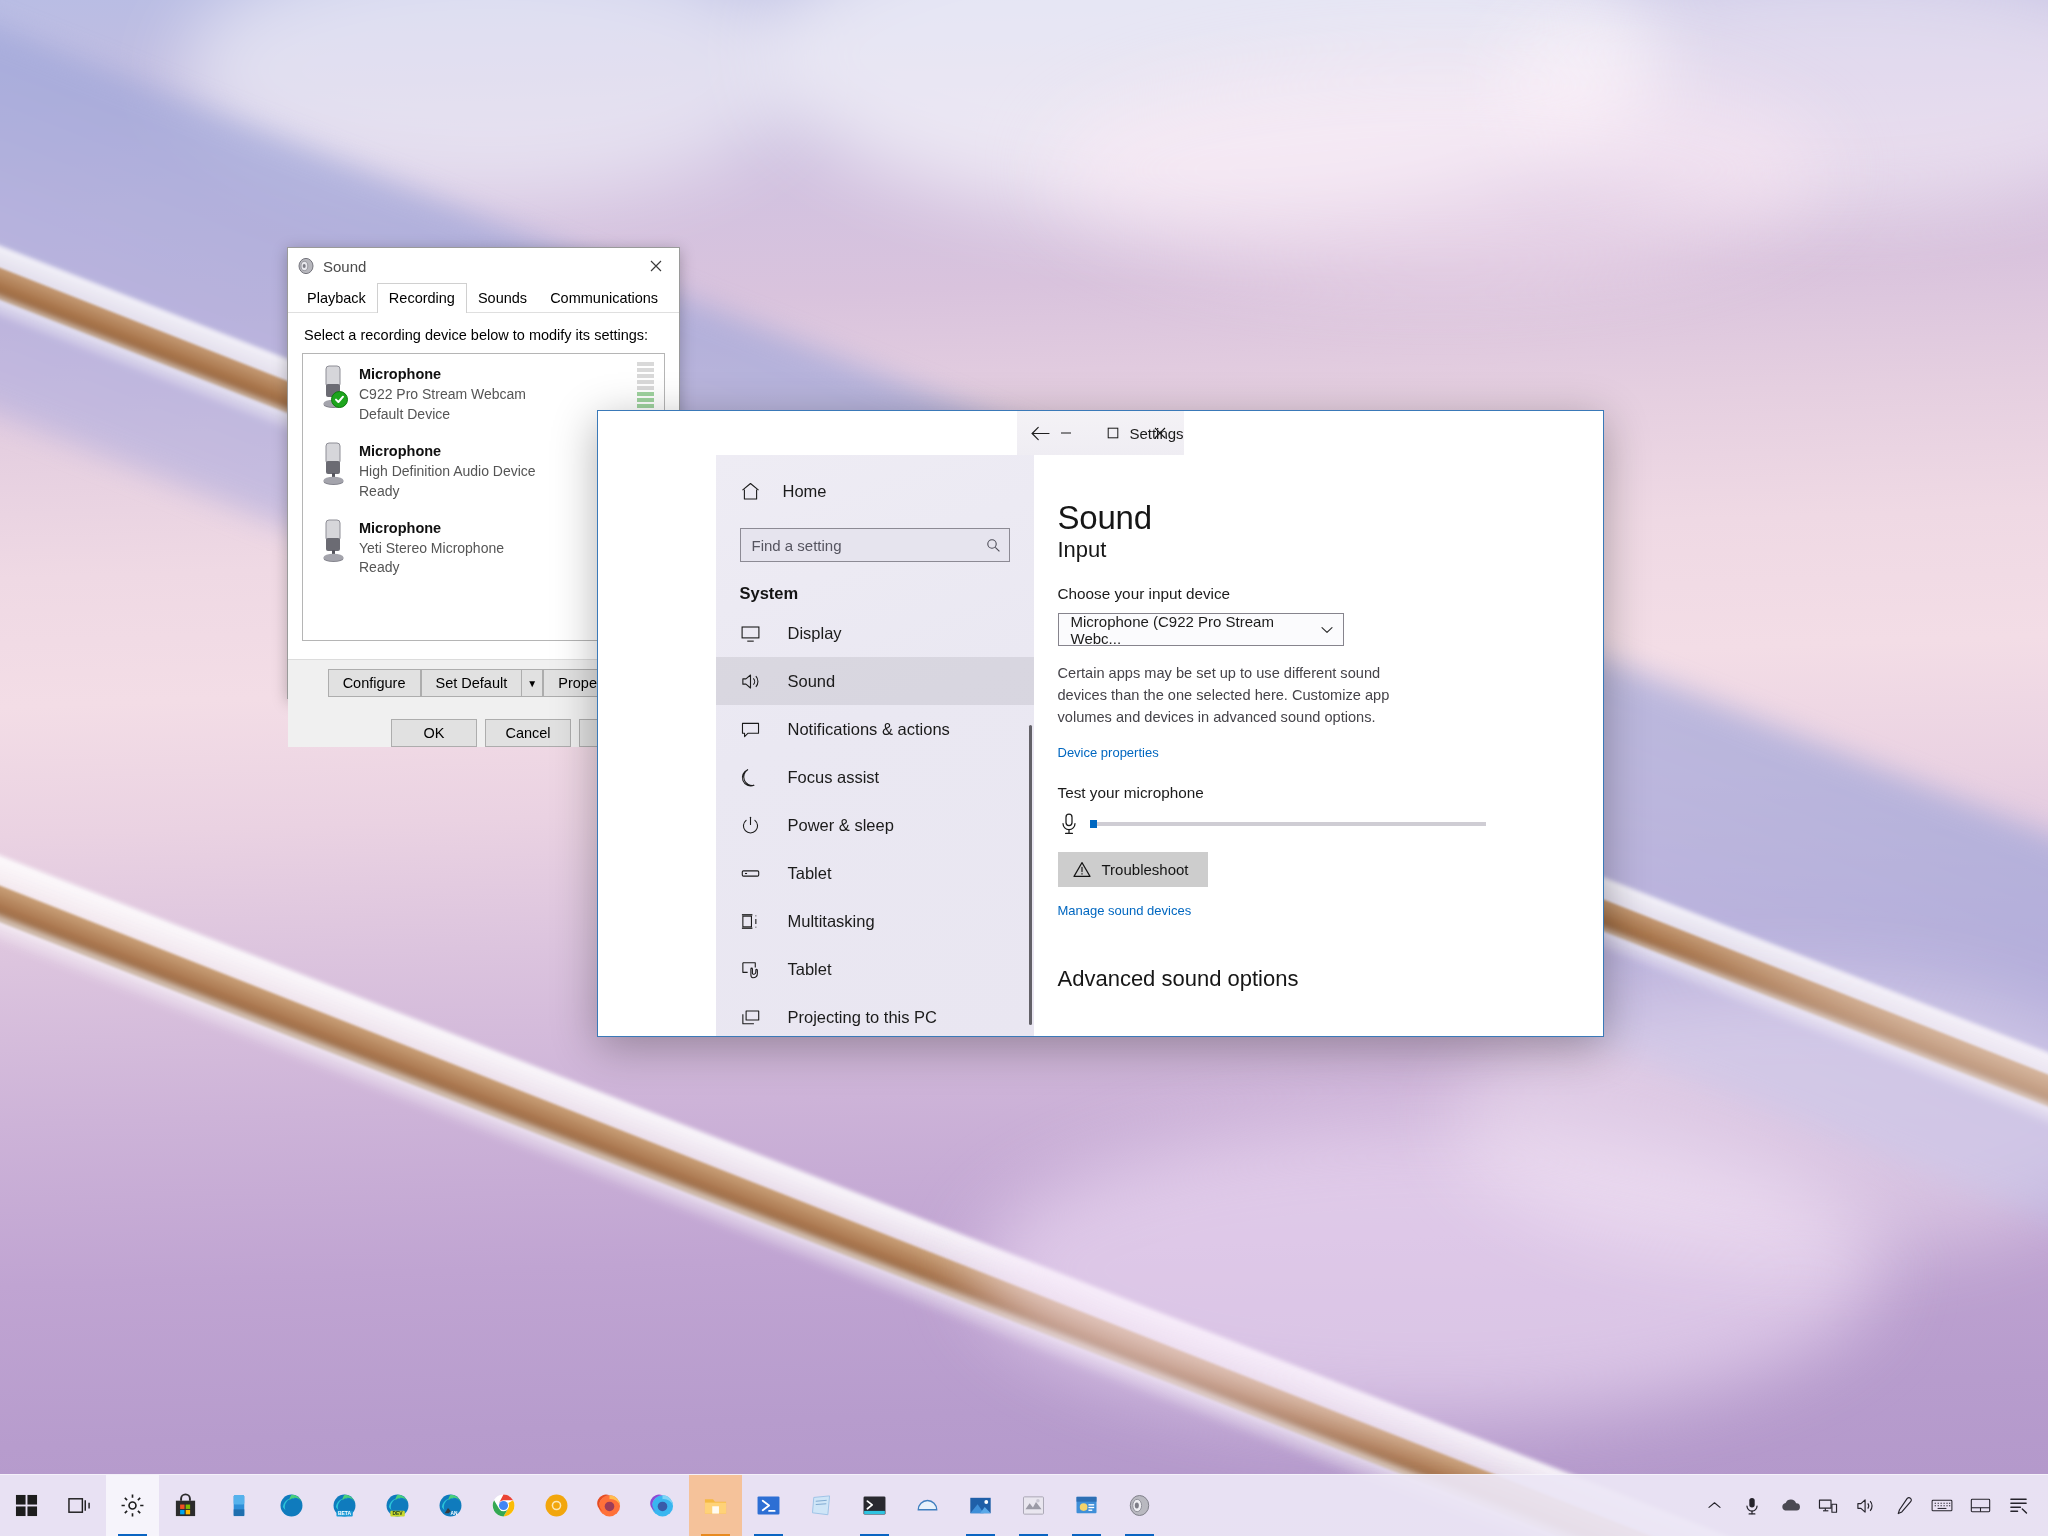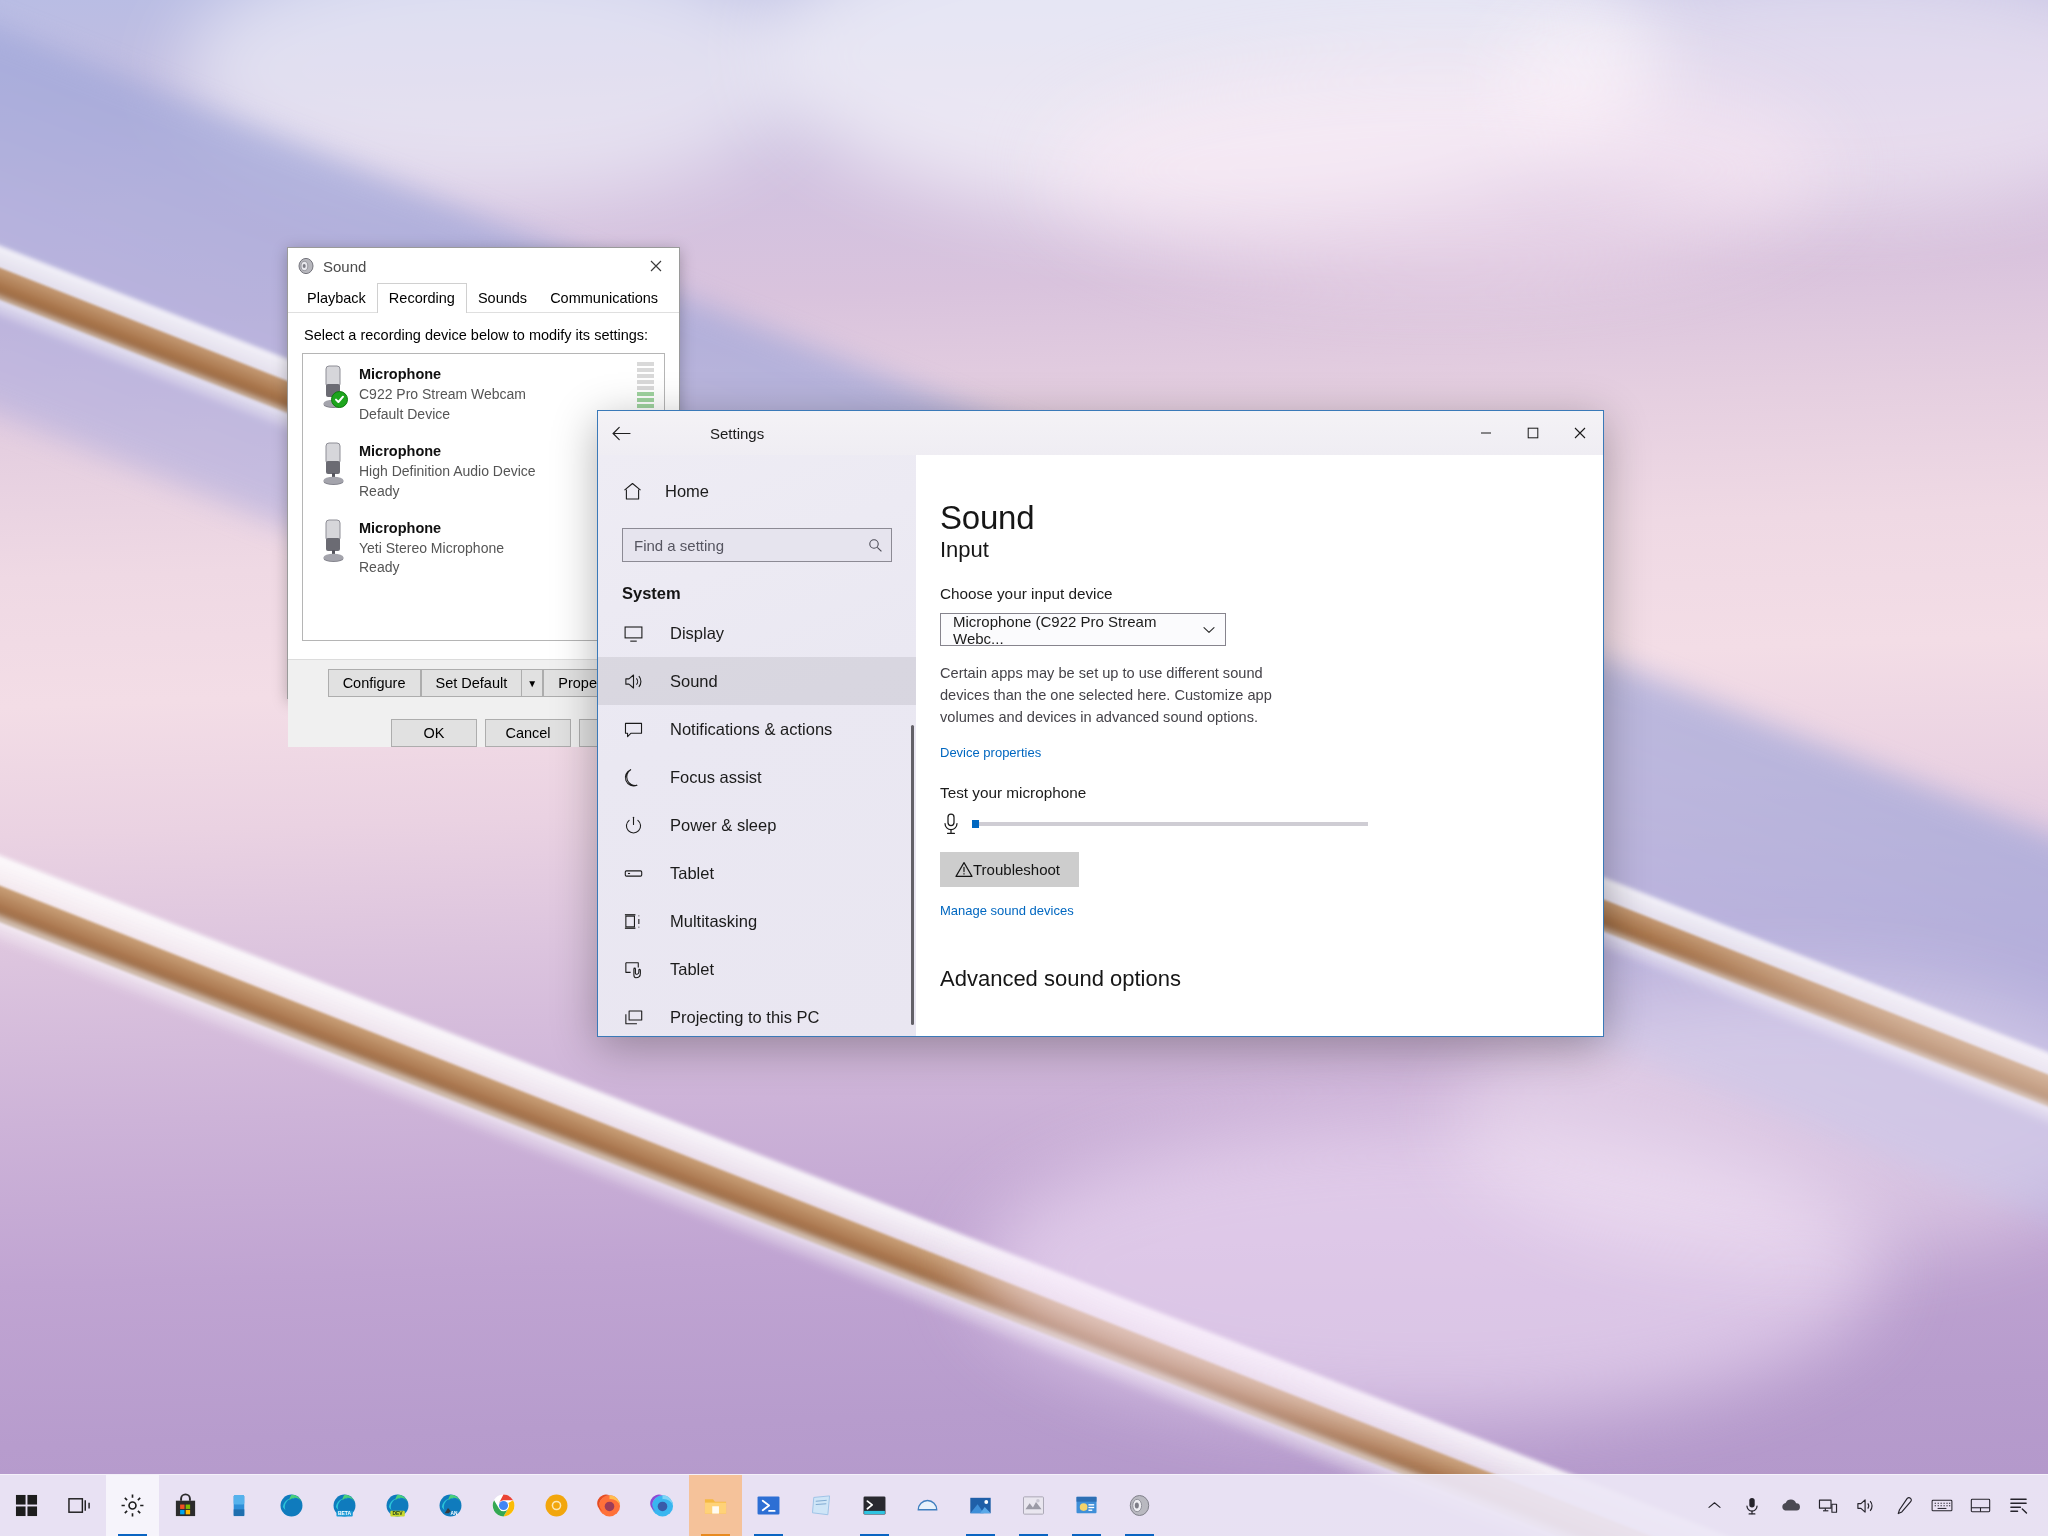--- a/index.html
+++ b/index.html
@@ -202,20 +202,21 @@
   #settings {
     position: absolute;
     left: 597px; top: 410px;
     width: 1007px; height: 627px;
     background: #ffffff;
     border: 1px solid #3a79b8;
     box-shadow: 0 10px 42px rgba(0,0,0,.30);
     display: flex; flex-direction: column;
     z-index: 20;
     overflow: hidden;
+    align-items: center;
   }
   #settings-titlebar {
     height: 44px; flex: none;
     display: flex; align-items: center;
     background: linear-gradient(180deg,#f4f2f6,#efedf3);
     position: relative;
   }
   #back-btn {
     width: 46px; height: 44px;
     display: flex; align-items: center; justify-content: center;
@@ -325,21 +326,21 @@
     background: #cfcdd4;
     position: relative;
   }
   #mic-fill {
     position: absolute; left: 0; top: -2px;
     width: 7px; height: 8px;
     background: #0067c0;
   }
   #troubleshoot-btn {
     margin-top: 16px;
-    display: inline-flex; align-items: center; gap: 0;
+    display: inline-flex; align-items: center; gap: 11px;
     background: #cdcdcd;
     border: 1px solid #cdcdcd;
     padding: 8px 18px 8px 14px;
     font-size: 15px; color: #141414;
     cursor: default;
   }
   #adv-heading { font-size: 22px; color: #161616; margin-top: 47px; }
 
   
   #taskbar {

